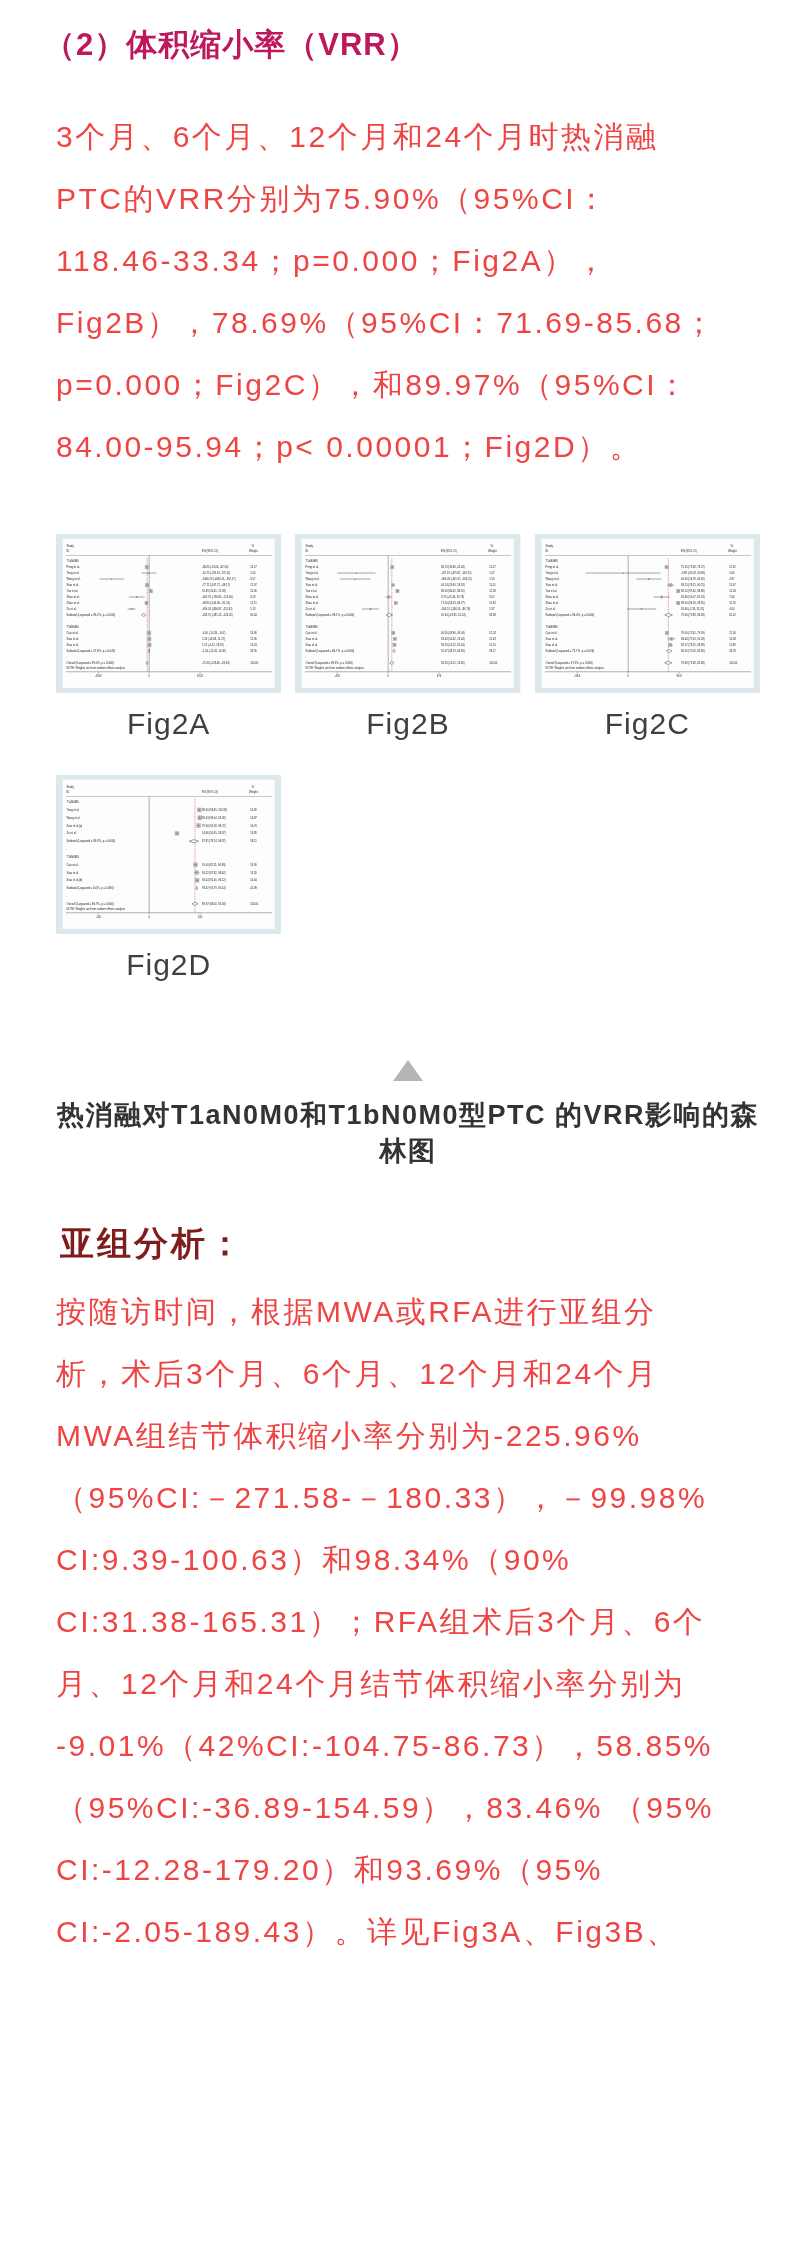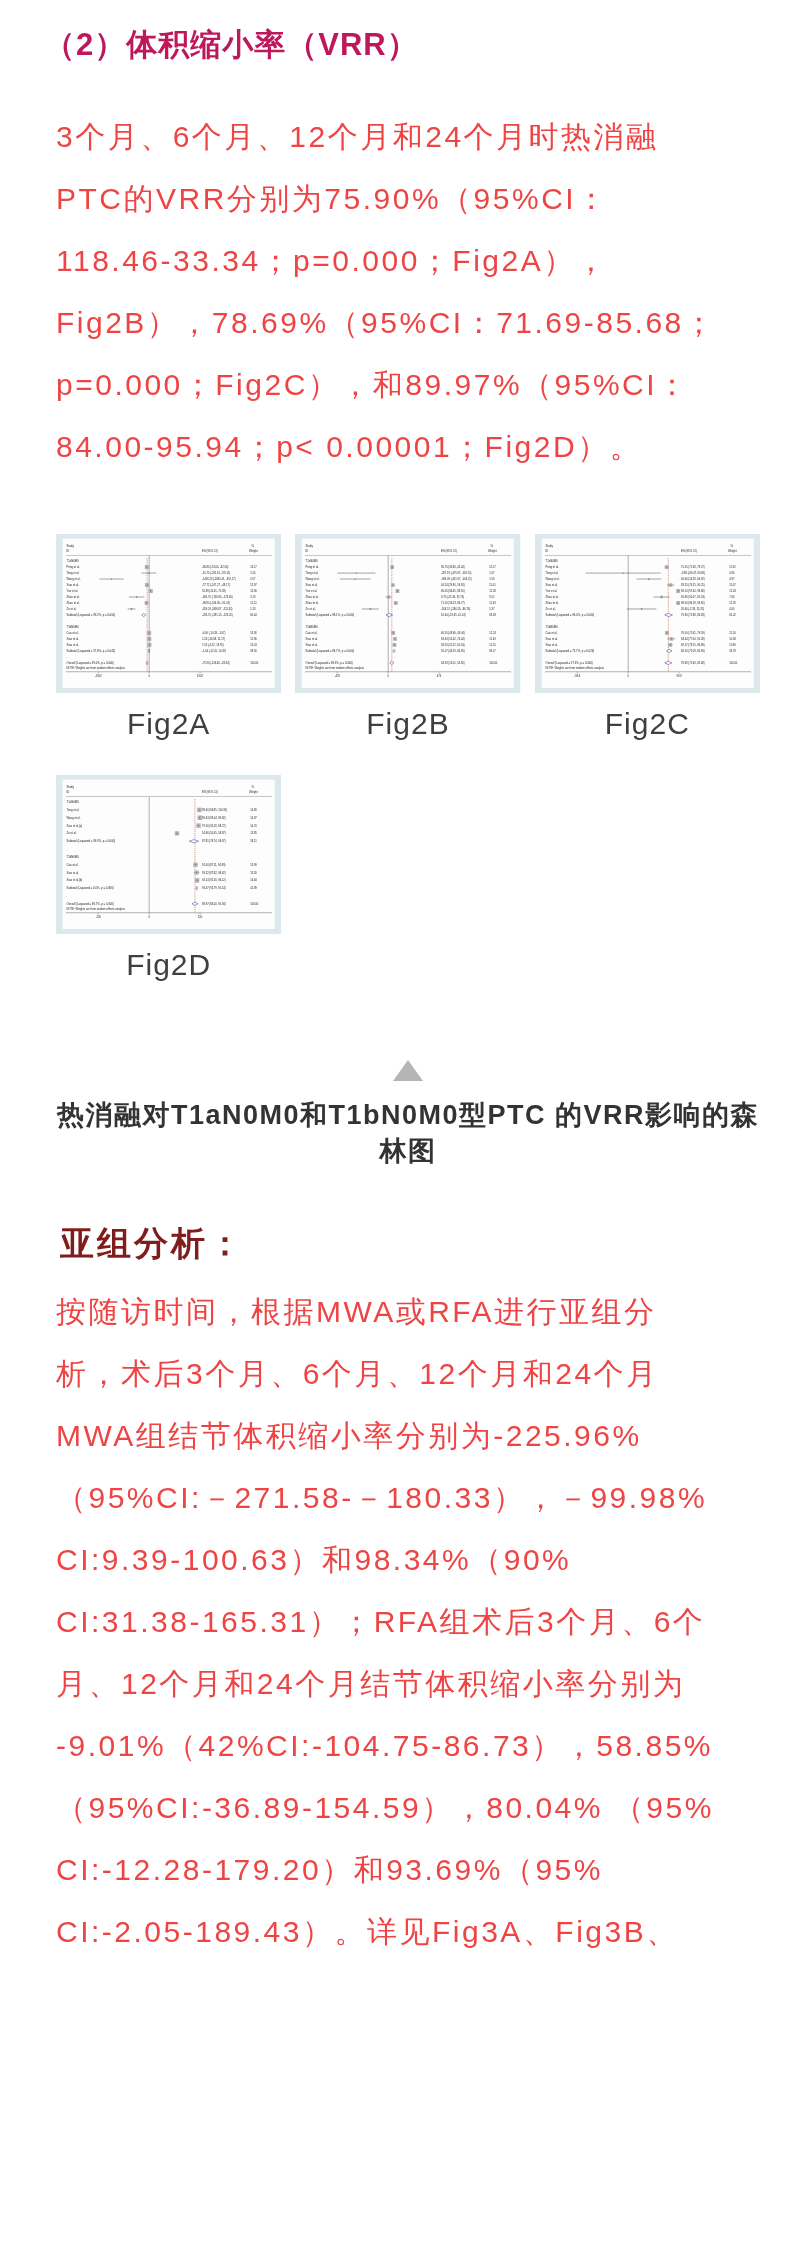--- a/index.html
+++ b/index.html
@@ -442,18 +442,18 @@
 
   <div class="para para2">
       <div class="tline">按随访时间，根据MWA或RFA进行亚组分</div>
       <div class="tline">析，术后3个月、6个月、12个月和24个月</div>
       <div class="tline">MWA组结节体积缩小率分别为-225.96%</div>
       <div class="tline">（95%CI:－271.58-－180.33），－99.98%</div>
       <div class="tline">CI:9.39-100.63）和98.34%（90%</div>
       <div class="tline">CI:31.38-165.31）；RFA组术后3个月、6个</div>
       <div class="tline">月、12个月和24个月结节体积缩小率分别为</div>
       <div class="tline">-9.01%（42%CI:-104.75-86.73），58.85%</div>
-      <div class="tline">（95%CI:-36.89-154.59），80.04% （95%</div>
+      <div class="tline">（95%CI:-36.89-154.59），83.46% （95%</div>
       <div class="tline">CI:-12.28-179.20）和93.69%（95%</div>
       <div class="tline">CI:-2.05-189.43）。详见Fig3A、Fig3B、</div>
     </div>
 
 </div>
 
 </body></html>

